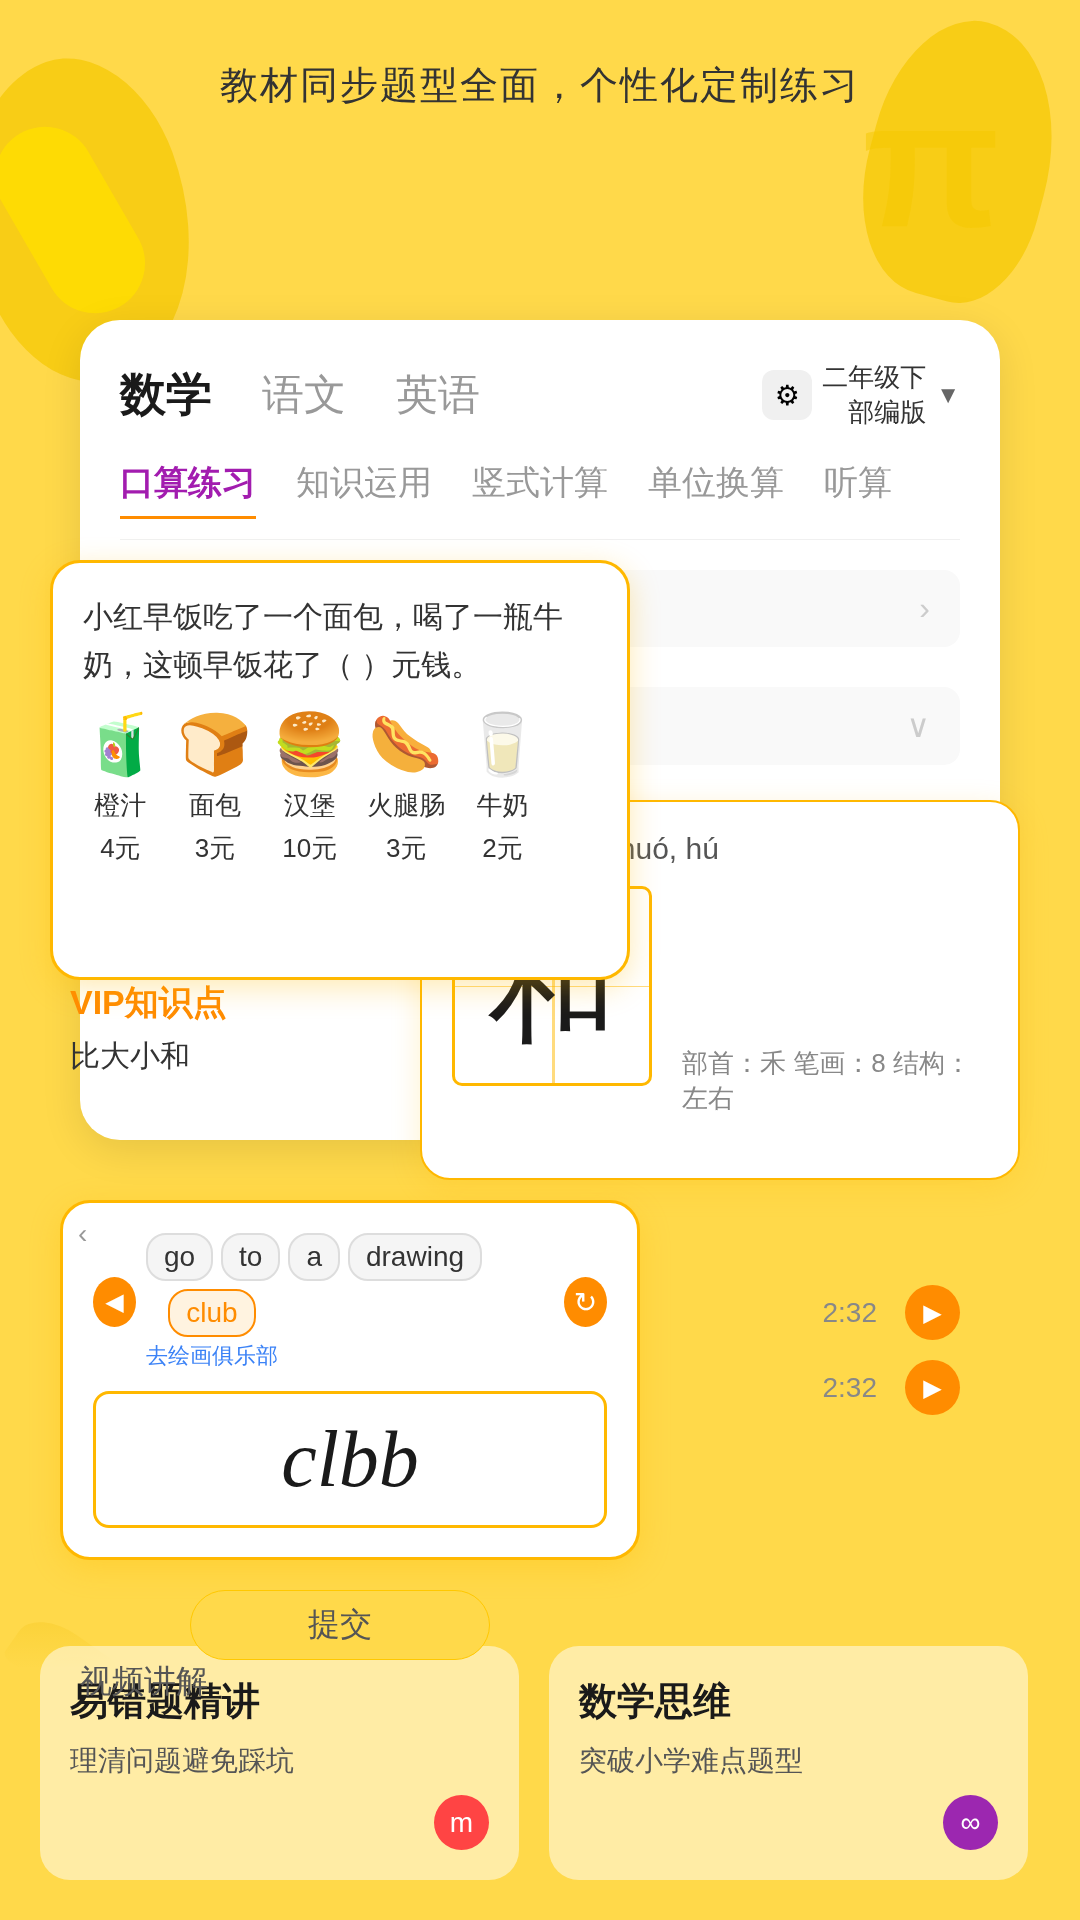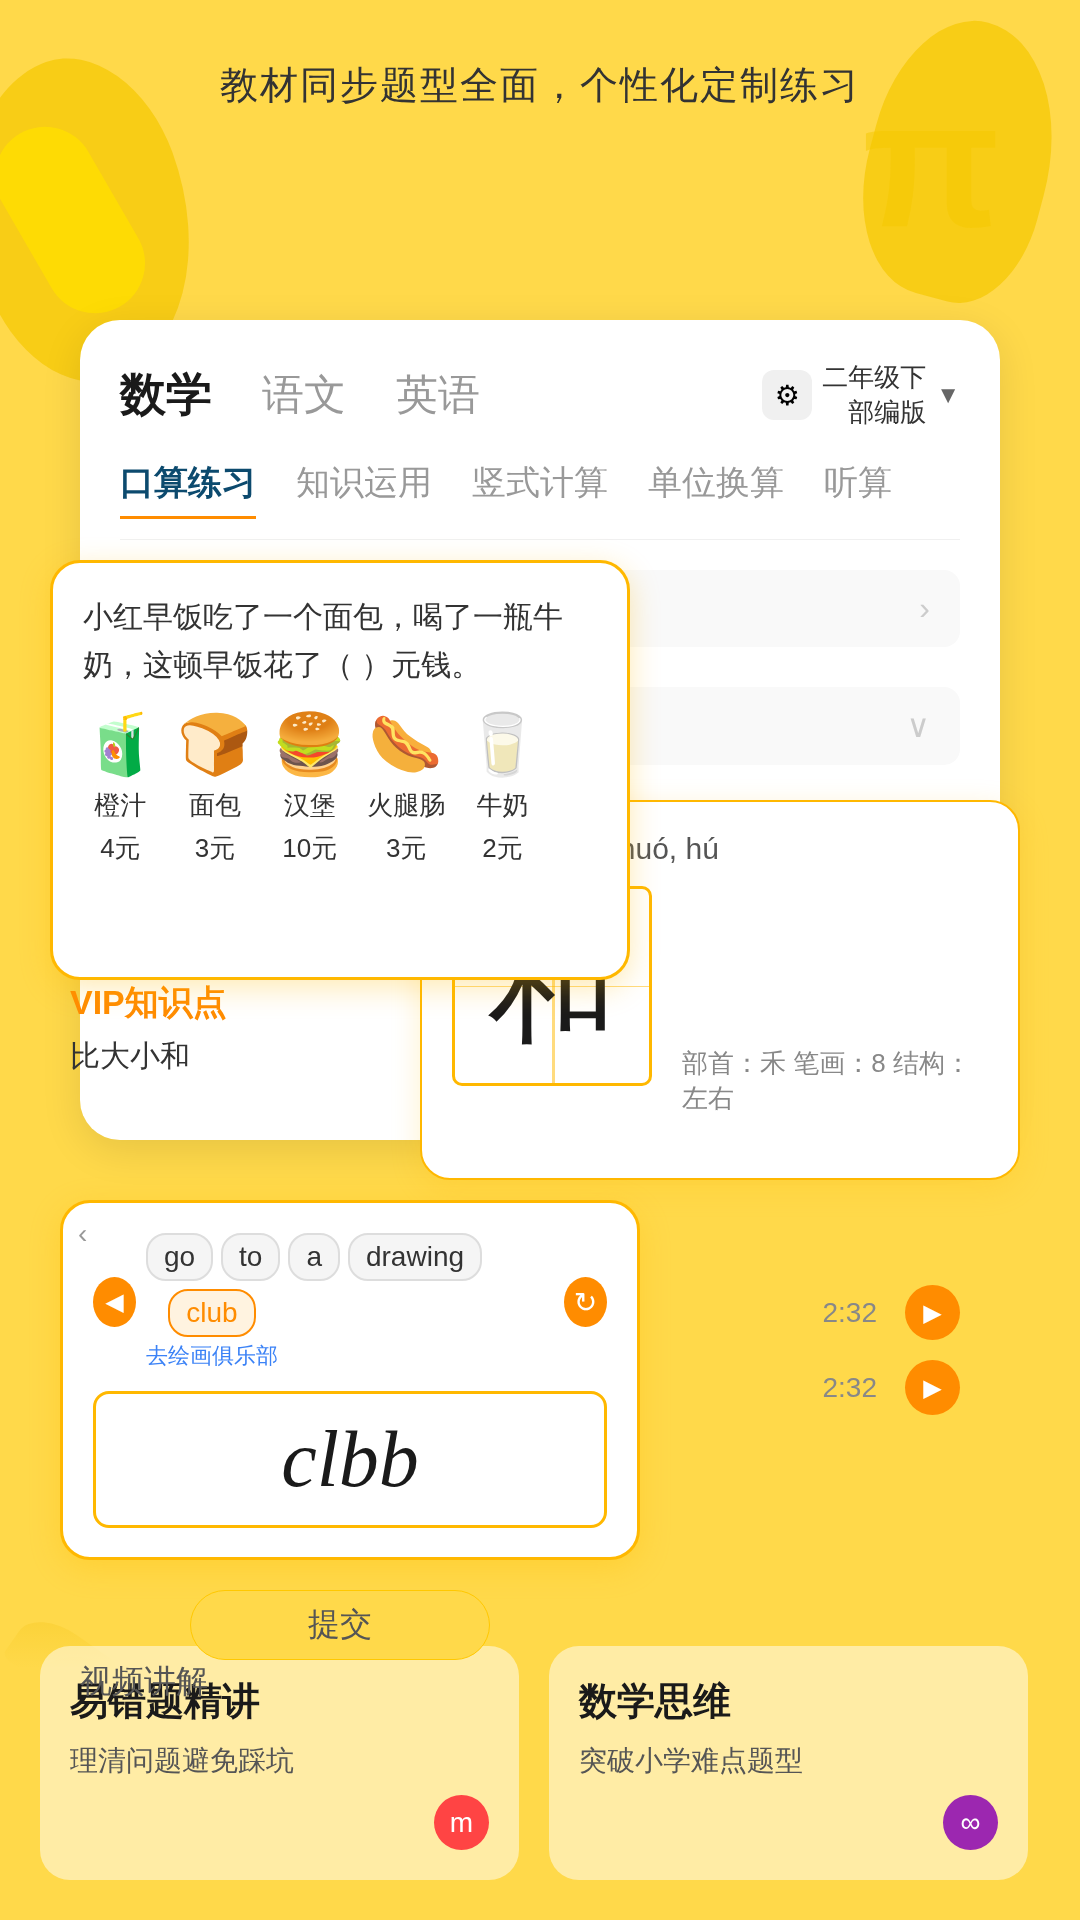--- a/index.html
+++ b/index.html
@@ -172,21 +172,21 @@
       padding-bottom: 20px;
     }
 
     .subtab-item {
       font-size: 34px;
       color: #999;
       padding-bottom: 10px;
     }
 
     .subtab-item.active {
-      color: #0c4a6e;
+      color: #a21caf;
       font-weight: 700;
       border-bottom: 3px solid #FF8C00;
     }
 
     
     .content-row {
       display: flex;
       align-items: center;
       background: #f9f9f9;
       border-radius: 16px;

